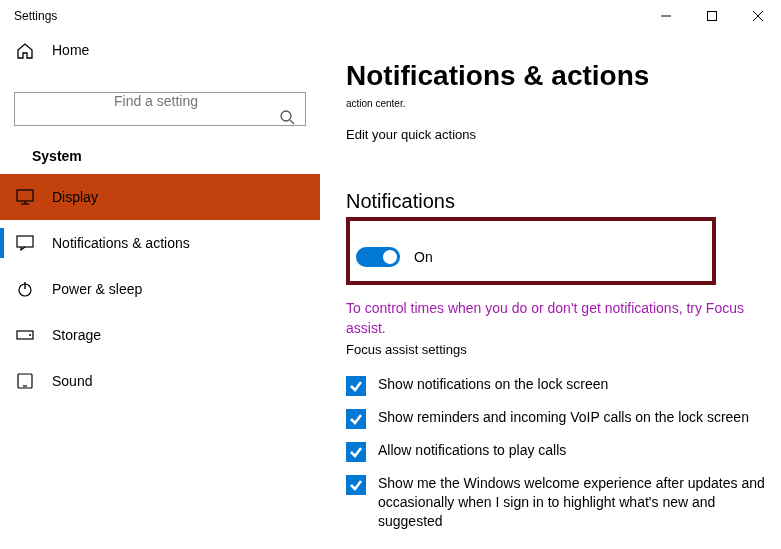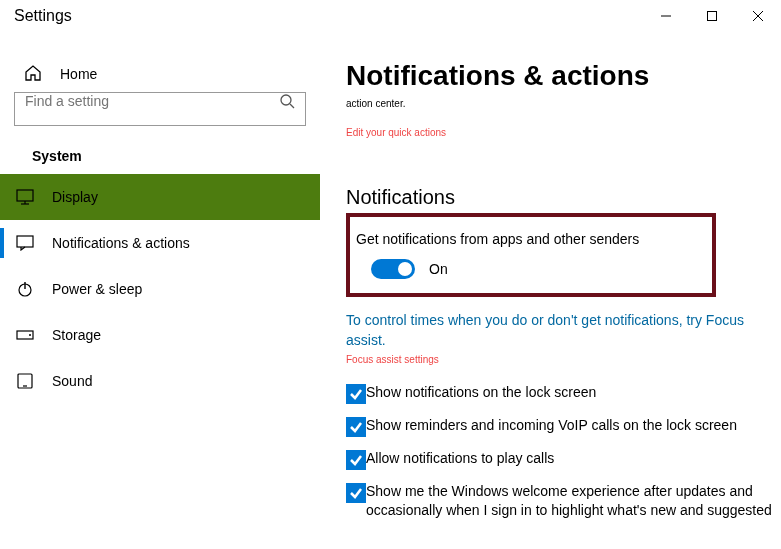--- a/index.html
+++ b/index.html
@@ -1,43 +1,43 @@
 <!DOCTYPE html>
 <html><head>
 <meta charset="utf-8">
 <style>
   * { box-sizing: border-box; margin: 0; padding: 0; }
   body { font-family: "Segoe UI", Arial, sans-serif; font-size: 14px; color: #000; background: #fff; width: 781px; height: 549px; overflow: hidden; position: relative; }
   .titlebar { display: flex; align-items: center; height: 32px; padding-left: 14px; }
-  .titlebar-title { font-size: 16px; }
+  .titlebar-title { font-size: 12px; }
   .win-controls { position: absolute; top: 0; right: 0; display: flex; }
   .win-btn { width: 46px; height: 32px; display: flex; align-items: center; justify-content: center; font-size: 12px; }
   .layout { display: flex; height: calc(100% - 32px); }
   .sidebar { width: 320px; padding-top: 10px; }
-  .home-row { display: flex; align-items: flex-end; height: 40px; padding-left: 24px; gap: 18px; }
+  .home-row { display: flex; align-items: flex-start; height: 40px; padding-left: 16px; gap: 18px; }
   .home-row .icon { width: 18px; display:flex; justify-content:center; }
   .search-wrap { padding: 10px 14px 8px 14px; }
-  .search { display: flex; align-items: flex-start; border: 1px solid #999; height: 34px; padding: 0 10px; background:#fff; }
+  .search { display: flex; align-items: flex-end; border: 1px solid #999; height: 34px; padding: 0 10px; background:#fff;flex-direction:column; }
   .search input { flex:1; border:none; outline:none; font-size: 14px; background:transparent; }
   .section-label { font-weight: 600; padding: 14px 16px 10px 32px; font-size: 14px; }
   .nav-item { display:flex; align-items:center; height: 46px; padding-left: 16px; gap: 18px; position:relative; }
-  .nav-item.hovered { background:#4d7c0f; }
+  .nav-item.hovered { background:#c2410c; }
   .nav-item.active::before { content:""; position:absolute; left:0; top:8px; bottom:8px; width:4px; background:#0078d4; }
   .nav-item .icon { width:18px; display:flex; justify-content:center; }
   .content { flex:1; padding: 0 0 0 26px; overflow:hidden; }
   .page-title { font-size: 28px; font-weight: 600; margin-top: 28px; }
   .sub-text { font-size: 10px; margin-top: 6px; }
-  .link { color:#ef4444; margin-top: 18px; display:block; font-size:10px; cursor:pointer; }
+  .link { color:#000000; margin-top: 18px; display:block; font-size:13px; cursor:pointer; }
   .h2 { font-size: 20px; font-weight:400; margin-top: 48px; }
   .highlight-box { border: 4px solid #6a0f1a; margin-top: 4px; padding: 14px 12px 14px 6px; width: 370px; }
-  .toggle-row { display:flex; align-items:center; gap: 14px; margin-top: 12px; margin-left: 15px; }
+  .toggle-row { display:flex; align-items:center; gap: 14px; margin-top: 12px; }
   .toggle { width: 44px; height: 20px; border-radius: 10px; background:#0078d4; position:relative; }
   .toggle .knob { position:absolute; right:3px; top:3px; width:14px; height:14px; border-radius:50%; background:#fff; }
-  .gray-text { color:#0369a1; font-size:14px; margin-top: 14px; line-height:1.4; }
-  .check-row { display:flex; align-items:flex-start; gap: 0; margin-top: 12px; }
+  .gray-text { color:#a21caf; font-size:14px; margin-top: 14px; line-height:1.4; }
+  .check-row { display:flex; align-items:flex-start; gap: 12px; margin-top: 12px; }
   .checkbox { width:20px; height:20px; background:#0078d4; display:flex; align-items:center; justify-content:center; flex-shrink:0; margin-top:1px; }
   .checkbox svg { stroke:#fff; stroke-width:2.5; fill:none; }
   .check-label { font-size:14px; line-height:1.35; padding-right: 6px; }
   svg { display:block; }
 </style>
 </head>
 <body>
 
 <div class="titlebar">
   <span class="titlebar-title">Settings</span>
@@ -132,21 +132,20 @@
     </div>
   </div>
 
   <div class="content">
     <h1 class="page-title">Notifications &amp; actions</h1>
     <div class="sub-text">action center.</div>
     <a class="link">Edit your quick actions</a>
     <h2 class="h2">Notifications</h2>
 
     <div class="highlight-box">
-      <div>Get notifications from apps and other senders</div>
       <div class="toggle-row">
         <div class="toggle">
             <div class="knob"></div>
           </div>
         <span>On</span>
       </div>
     </div>
 
     <div class="gray-text">To control times when you do or don't get notifications, try Focus assist.</div>
     <a class="link" style="margin-top:4px">Focus assist settings</a>

